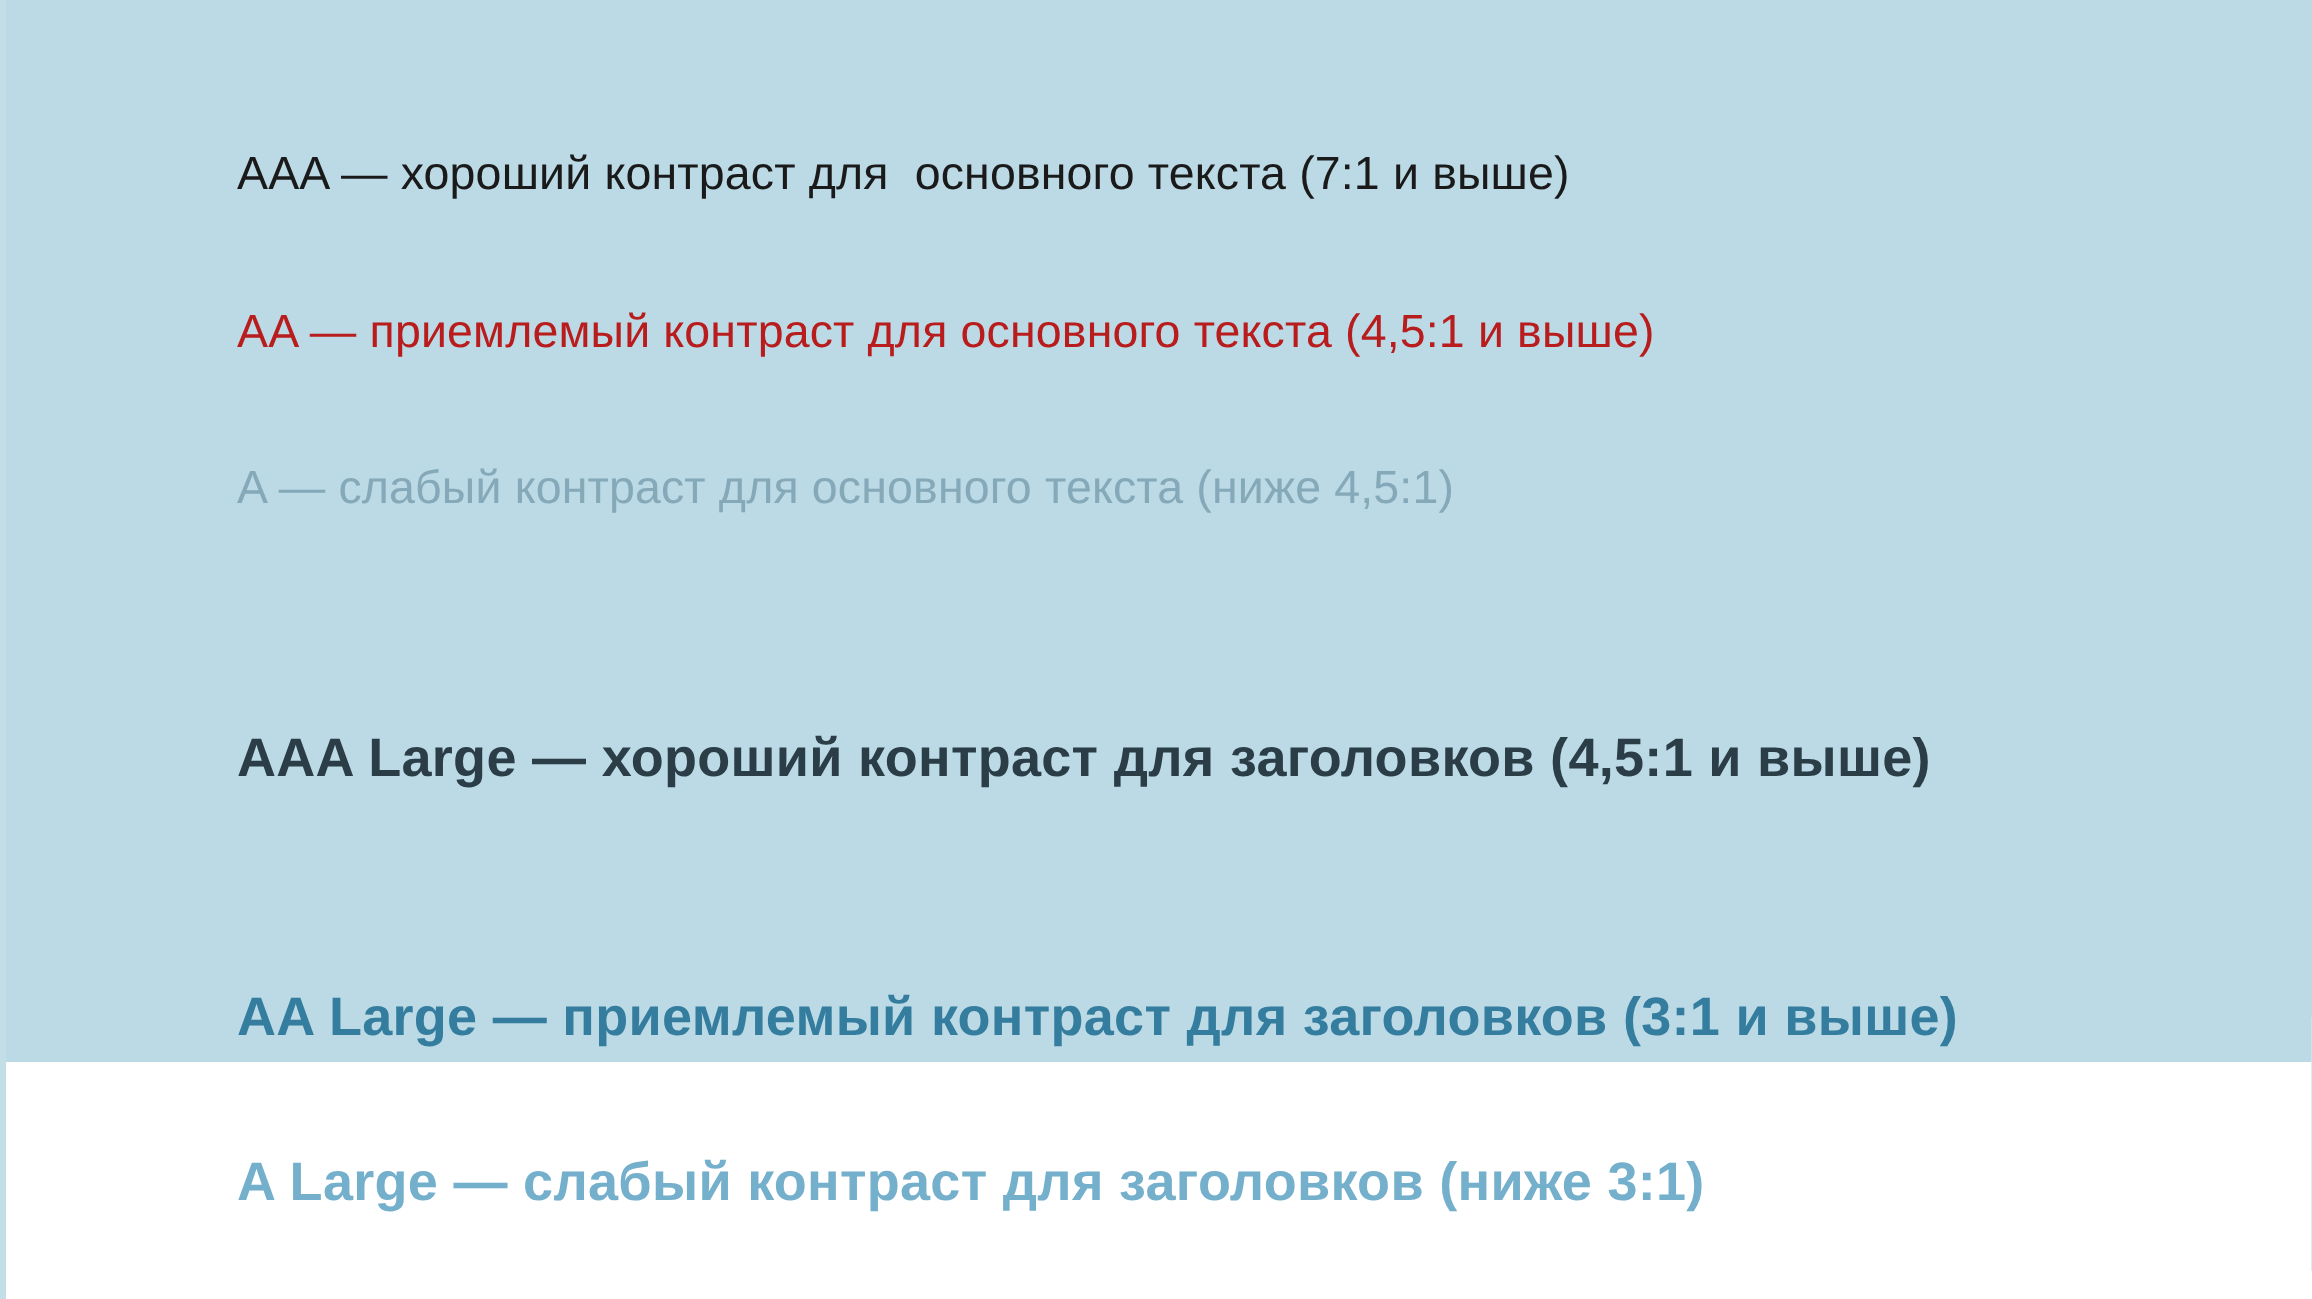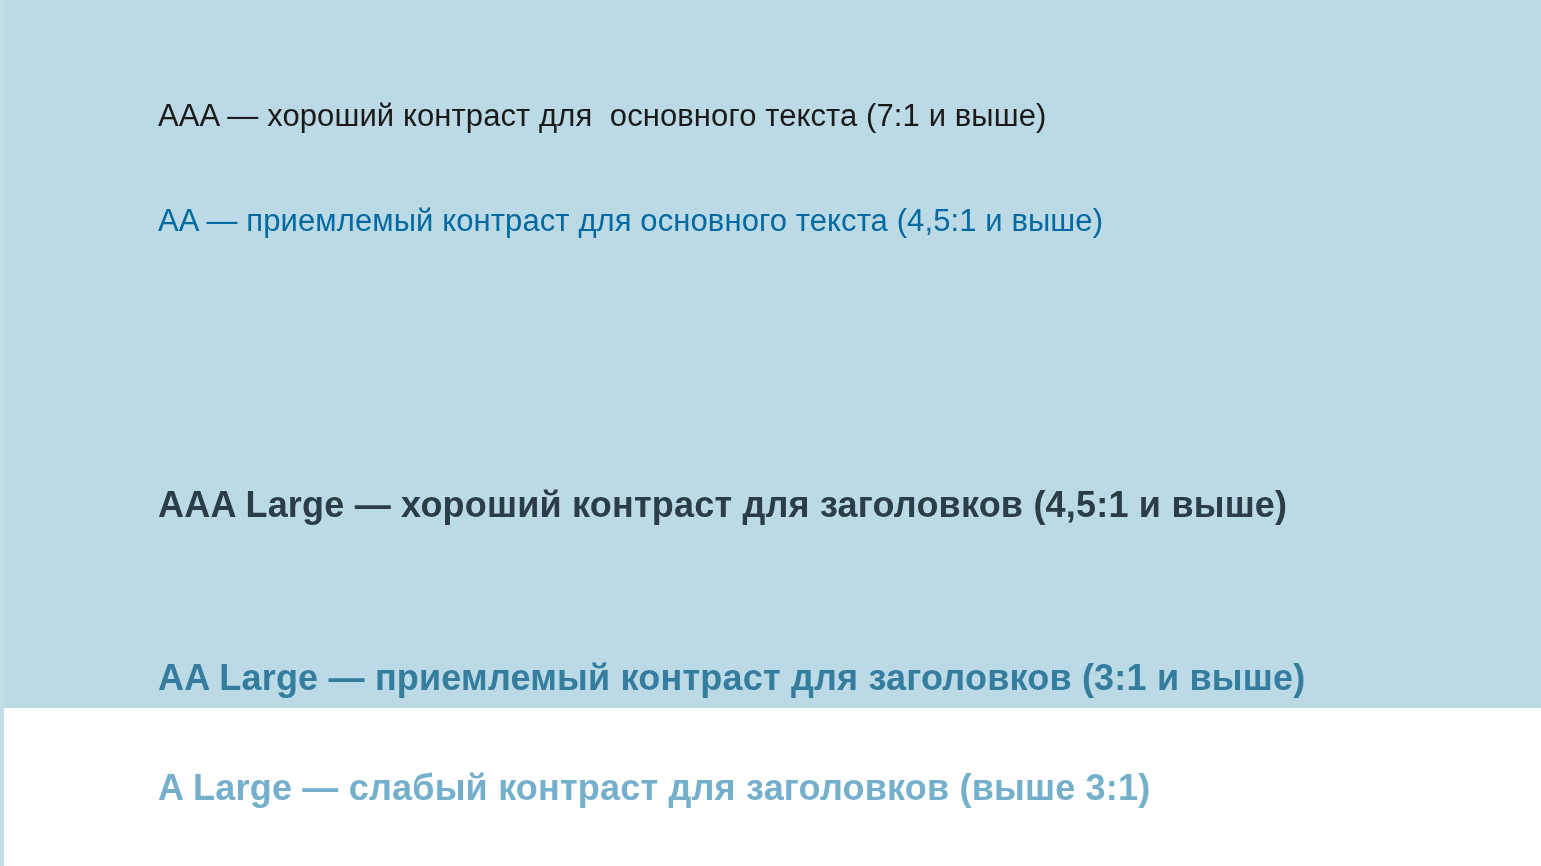--- a/index.html
+++ b/index.html
@@ -36,21 +36,21 @@
     white-space: pre;
     line-height: 1;
     letter-spacing: 0.1px;
   }
   
   .body-sample {
     font-size: 31px;
     font-weight: 400;
   }
   .line-aaa      { top: 100px; color: #1a1a1a; }
-  .line-aa       { top: 205px; color: #0369a1; }
+  .line-aa       { top: 205px; color: #b91c1c; }
   .line-a        { top: 309px; color: #85a9b9; }
 
   
   .large-sample {
     font-size: 36px;
     font-weight: 700;
     letter-spacing: 0.2px;
     margin-top: 44px;
   }
   .line-aaa-large { top: 443px; color: #2b3d46; }
@@ -61,20 +61,21 @@
 <body>
 
 <div class="canvas">
 
   <div class="edge-strip"></div>
 
   <div class="sample-line body-sample line-aaa">AAA — хороший контраст для  основного текста (7:1 и выше)</div>
 
   <div class="sample-line body-sample line-aa">AA — приемлемый контраст для основного текста (4,5:1 и выше)</div>
 
+  <div class="sample-line body-sample line-a">A — слабый контраст для основного текста (ниже 4,5:1)</div>
 
   <div class="sample-line large-sample line-aaa-large">AAA Large — хороший контраст для заголовков (4,5:1 и выше)</div>
 
   <div class="sample-line large-sample line-aa-large">AA Large — приемлемый контраст для заголовков (3:1 и выше)</div>
 
-  <div class="sample-line large-sample line-a-large">A Large — слабый контраст для заголовков (выше 3:1)</div>
+  <div class="sample-line large-sample line-a-large">A Large — слабый контраст для заголовков (ниже 3:1)</div>
 
 </div>
 
 </body></html>

